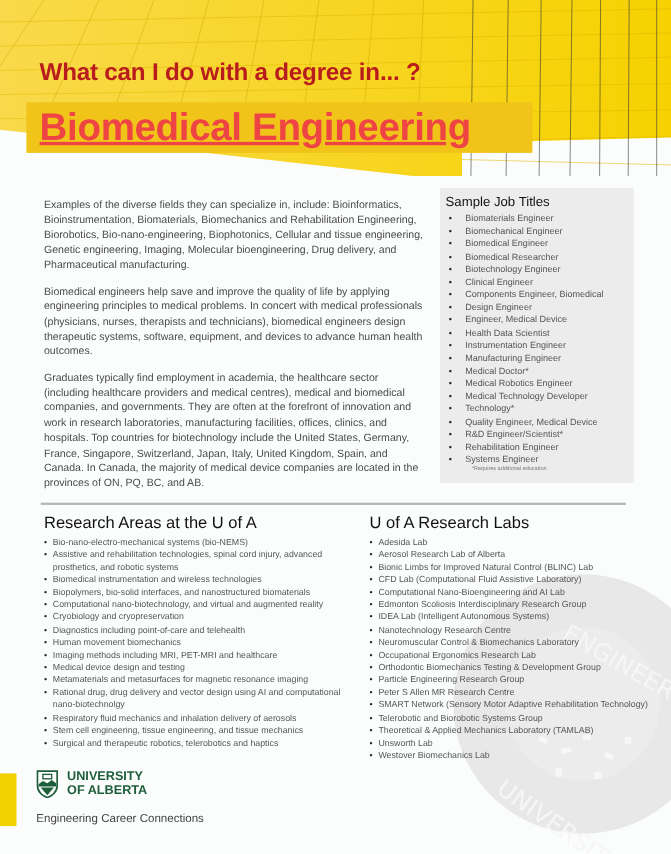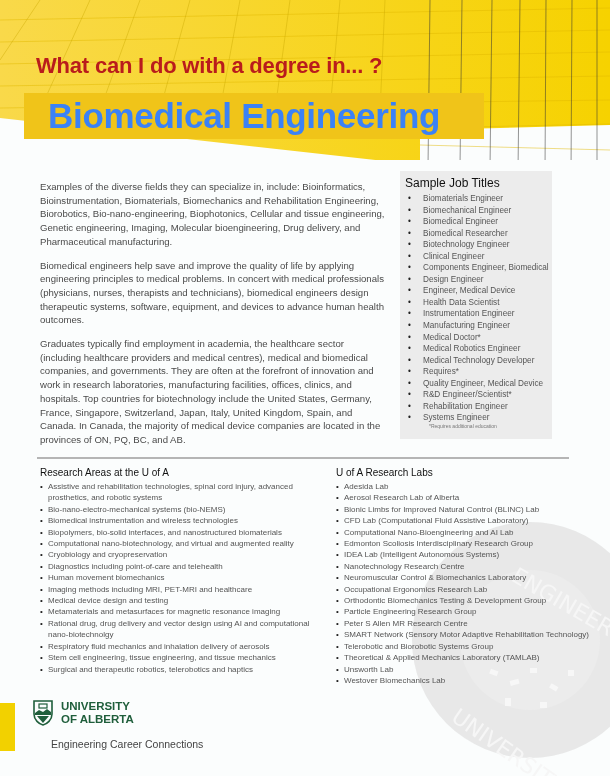--- a/index.html
+++ b/index.html
@@ -17,60 +17,60 @@
   .subtitle {
     position: absolute; left: 36px; top: 53px;
     font-size: 22px; font-weight: bold; color: #b91c1c;
     letter-spacing: -0.2px;
   }
   .title-band {
     position: absolute; left: 24px; top: 93px; width: 460px; height: 46px;
     background: #f0c419;
   }
   .title {
-    position: absolute; left: 48px; top: 93px;
-    font-size: 35px; font-weight: bold; color: #3b82f6;
-    letter-spacing: -0.3px; line-height: 46px;
+    position: absolute; left: 36px; top: 93px;
+    font-size: 35px; font-weight: bold; color: #ef4444;
+    letter-spacing: -0.3px; line-height: 46px; text-decoration: underline;
   }
   .intro {
     position: absolute; left: 40px; top: 180px; width: 345px;
     font-size: 9.6px; line-height: 13.7px; color: #4a4a4a;
   }
   .intro p { margin: 0 0 10px 0; }
   .jobs-box {
-    position: absolute; left: 400px; top: 171px; width: 152px; height: 268px;
+    position: absolute; left: 400px; top: 171px; width: 176px; height: 268px;
     background: #ececec;
   }
   .jobs-box h3 {
     margin: 0; position: absolute; left: 5px; top: 5px;
     font-size: 12px; font-weight: normal; color: #111;
   }
   .jobs-box ul {
     position: absolute; left: 8px; top: 22px; margin: 0; padding: 0;
     list-style: none; font-size: 8.2px; line-height: 11.55px; color: #555;
   }
   .jobs-box li::before { content: "\2022"; display: inline-block; width: 15px; color: #222; }
   .jobs-note {
     position: absolute; left: 29px; top: 252px; font-size: 5px; color: #777;
   }
   .divider {
     position: absolute; left: 37px; top: 457px; width: 532px; height: 2px; background: #b5b5b5;
   }
   .col { position: absolute; top: 467px; }
-  .col h3 { margin: 0 0 3px 0; font-size: 10px; font-weight: normal; color: #111; }
+  .col h3 { margin: 0 0 3px 0; font-size: 15px; font-weight: normal; color: #111; }
   .col ul { margin: 0; padding: 0; list-style: none; font-size: 8px; line-height: 11.4px; color: #555; }
   .col li { padding-left: 8px; text-indent: -8px; }
   .col li::before { content: "\2022"; display: inline-block; width: 8px; text-indent: 0; color: #222; }
   .col-left { left: 40px; width: 285px; }
   .col-right { left: 336px; width: 270px; }
   .watermark { position: absolute; left: 380px; top: 520px; }
   .footer-bar { position: absolute; left: 0; top: 703px; width: 15px; height: 48px; background: #f2d100; }
   .logo { position: absolute; left: 33px; top: 700px; display: flex; align-items: center; }
   .logo-text { margin-left: 8px; font-size: 11.5px; font-weight: bold; color: #1f5e3b; line-height: 13px; }
-  .tagline { position: absolute; left: 51px; top: 738px; font-size: 10.5px; color: #444; }
+  .tagline { position: absolute; left: 33px; top: 738px; font-size: 10.5px; color: #444; }
 </style>
 </head>
 <body>
 
 <div class="hdr">
   <svg width="610" height="160">
     <defs>
       <linearGradient id="yg" x1="0" y1="0" x2="1" y2="0">
         <stop offset="0" stop-color="#f9d94a"></stop>
         <stop offset="1" stop-color="#f6d200"></stop>
@@ -129,21 +129,21 @@
     <li>Clinical Engineer</li>
     <li>Components Engineer, Biomedical</li>
     <li>Design Engineer</li>
     <li>Engineer, Medical Device</li>
     <li>Health Data Scientist</li>
     <li>Instrumentation Engineer</li>
     <li>Manufacturing Engineer</li>
     <li>Medical Doctor*</li>
     <li>Medical Robotics Engineer</li>
     <li>Medical Technology Developer</li>
-    <li>Requires*</li>
+    <li>Technology*</li>
     <li>Quality Engineer, Medical Device</li>
     <li>R&amp;D Engineer/Scientist*</li>
     <li>Rehabilitation Engineer</li>
     <li>Systems Engineer</li>
   </ul>
   <div class="jobs-note">*Requires additional education</div>
 </div>
 
 <div class="divider"></div>
 
@@ -161,22 +161,22 @@
     <rect x="160" y="182" width="7" height="6"></rect>
     <rect x="188" y="150" width="6" height="6"></rect>
   </g>
   <text x="70" y="200" font-family="DejaVu Sans, sans-serif" font-size="22" fill="#f6f6f6" transform="rotate(35 70 200)">UNIVERSITY</text>
   <text x="130" y="60" font-family="DejaVu Sans, sans-serif" font-size="22" fill="#f6f6f6" transform="rotate(30 130 60)">ENGINEERING</text>
 </svg>
 
 <div class="col col-left">
   <h3>Research Areas at the U of A</h3>
   <ul>
+    <li>Bio-nano-electro-mechanical systems (bio-NEMS)</li>
     <li>Assistive and rehabilitation technologies, spinal cord injury, advanced prosthetics, and robotic systems</li>
-    <li>Bio-nano-electro-mechanical systems (bio-NEMS)</li>
     <li>Biomedical instrumentation and wireless technologies</li>
     <li>Biopolymers, bio-solid interfaces, and nanostructured biomaterials</li>
     <li>Computational nano-biotechnology, and virtual and augmented reality</li>
     <li>Cryobiology and cryopreservation</li>
     <li>Diagnostics including point-of-care and telehealth</li>
     <li>Human movement biomechanics</li>
     <li>Imaging methods including MRI, PET-MRI and healthcare</li>
     <li>Medical device design and testing</li>
     <li>Metamaterials and metasurfaces for magnetic resonance imaging</li>
     <li>Rational drug, drug delivery and vector design using AI and computational nano-biotechnolgy</li>

